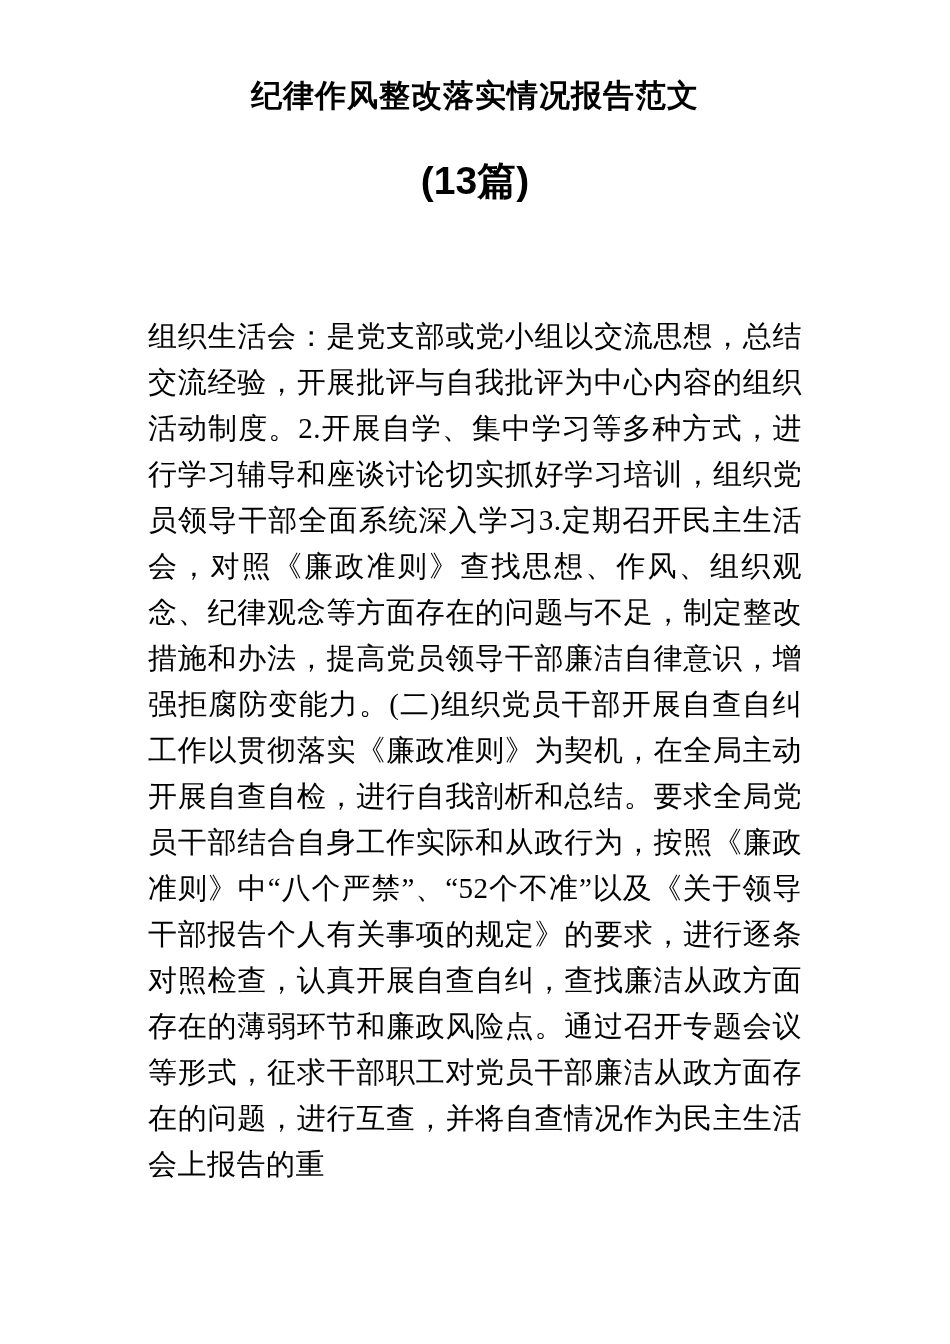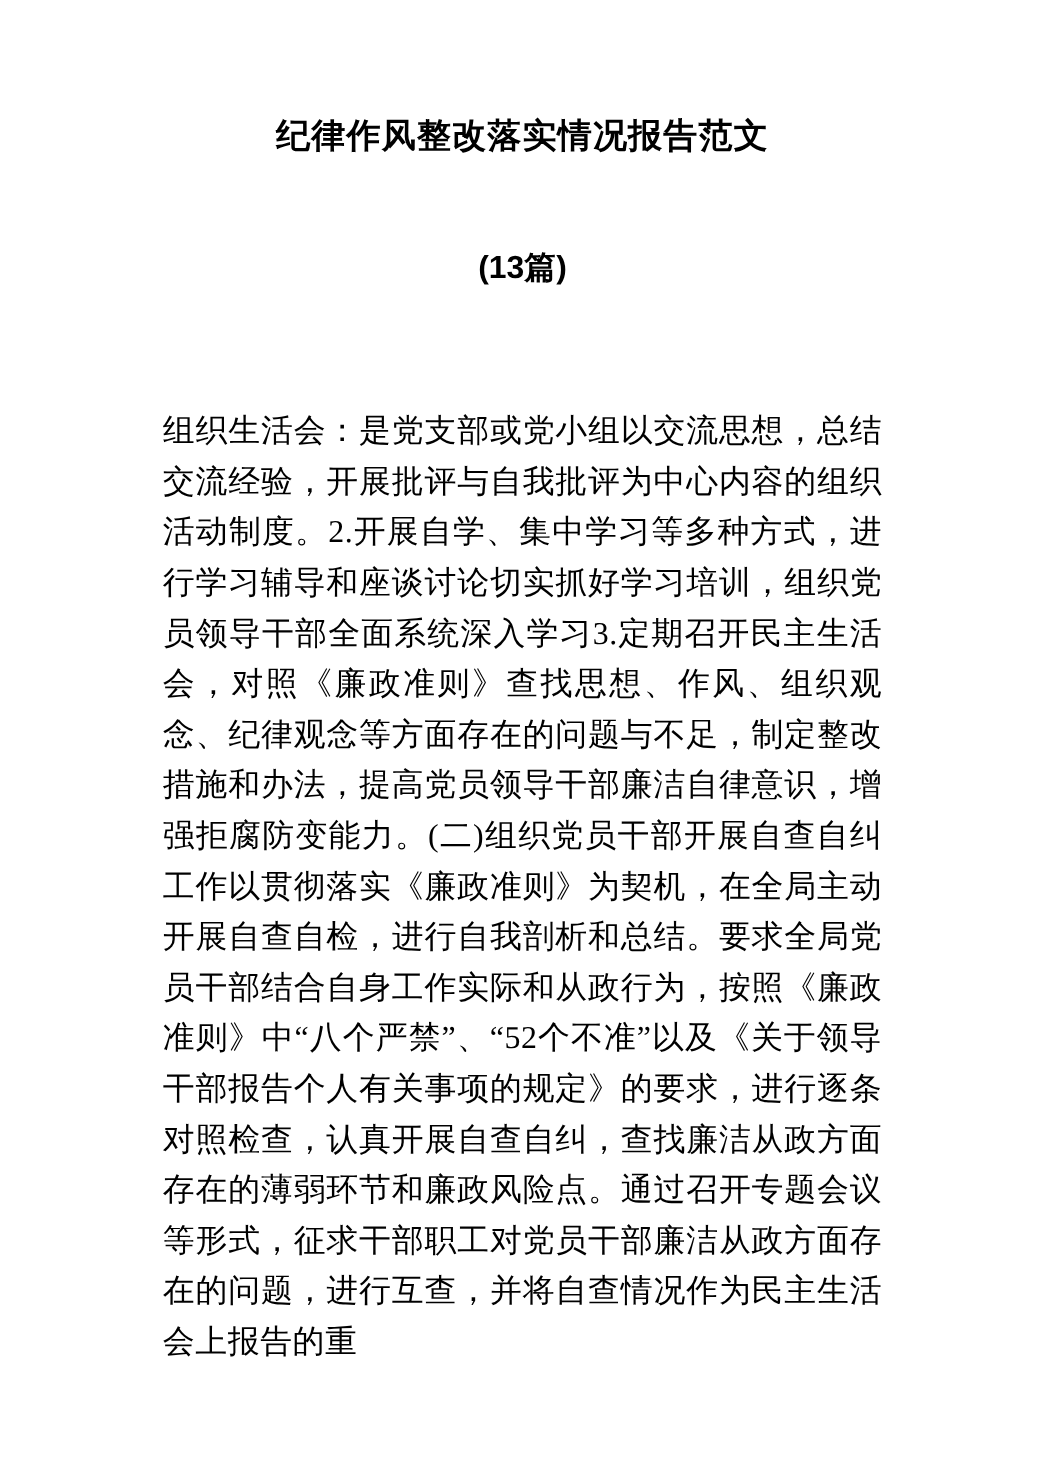--- a/index.html
+++ b/index.html
@@ -16,32 +16,32 @@
     overflow: hidden;
   }
   .page {
     width: 950px;
     height: 1344px;
     box-sizing: border-box;
     padding: 0 148px 0 148px;
     position: relative;
   }
   .doc-title {
-    margin-top: 104px;
+    margin-top: 76px;
     text-align: center;
     font-size: 31px;
     font-weight: bold;
     letter-spacing: 1px;
     font-family: Liberation Serif, serif;
     line-height: 1.3;
   }
   .doc-subtitle {
-    margin-top: 80px;
+    margin-top: 38px;
     text-align: center;
-    font-size: 29px;
+    font-size: 39px;
     font-weight: bold;
     font-family: "Liberation Sans", "DejaVu Sans", sans-serif;
     letter-spacing: 0px;
   }
   .body-text {
     margin-top: 105px;
     font-size: 29px;
     line-height: 46px;
     text-align: justify;
     text-justify: inter-ideograph;

